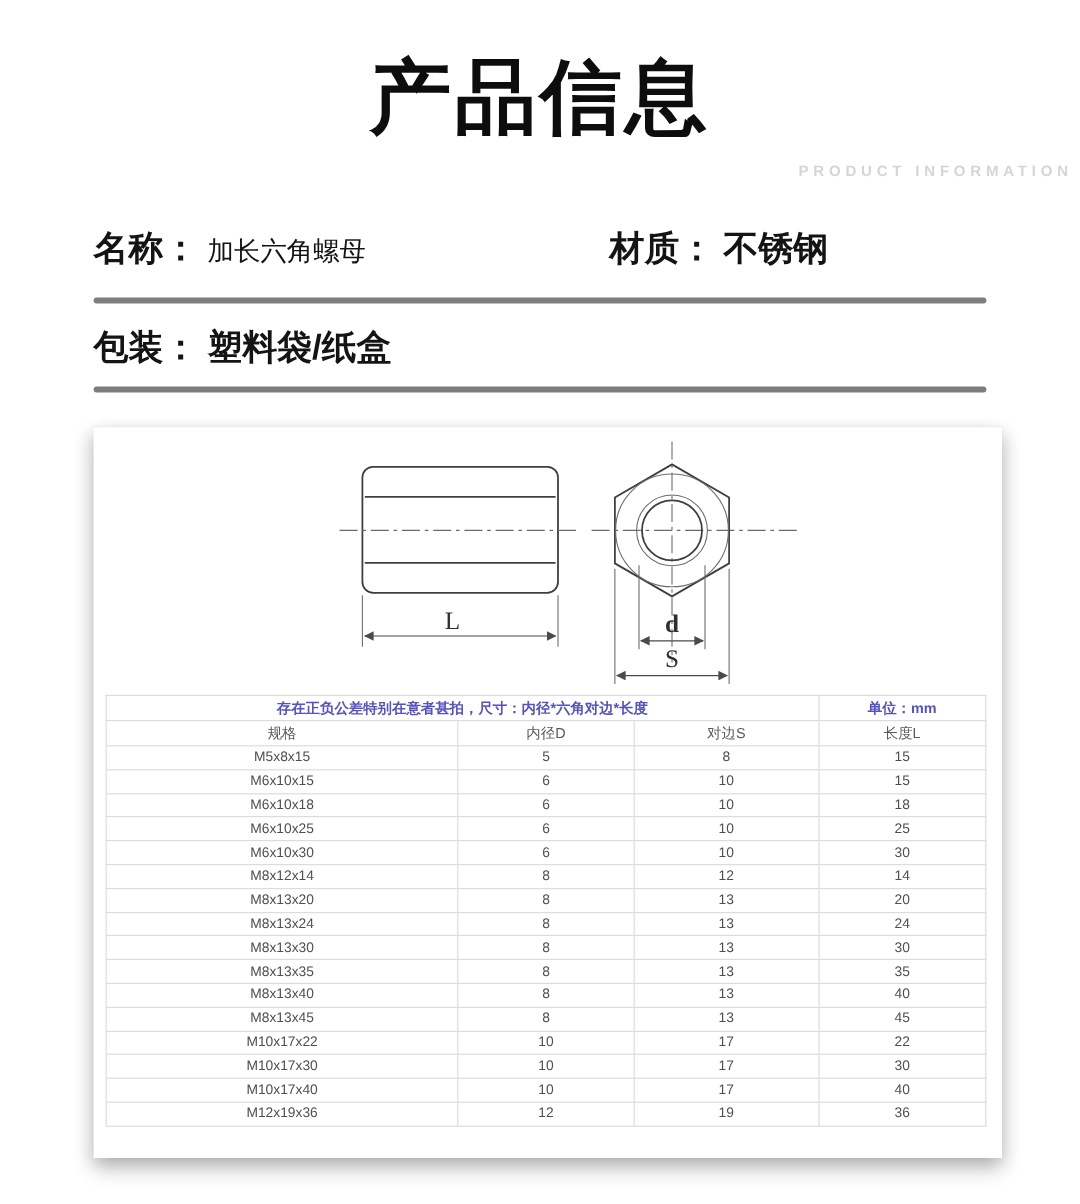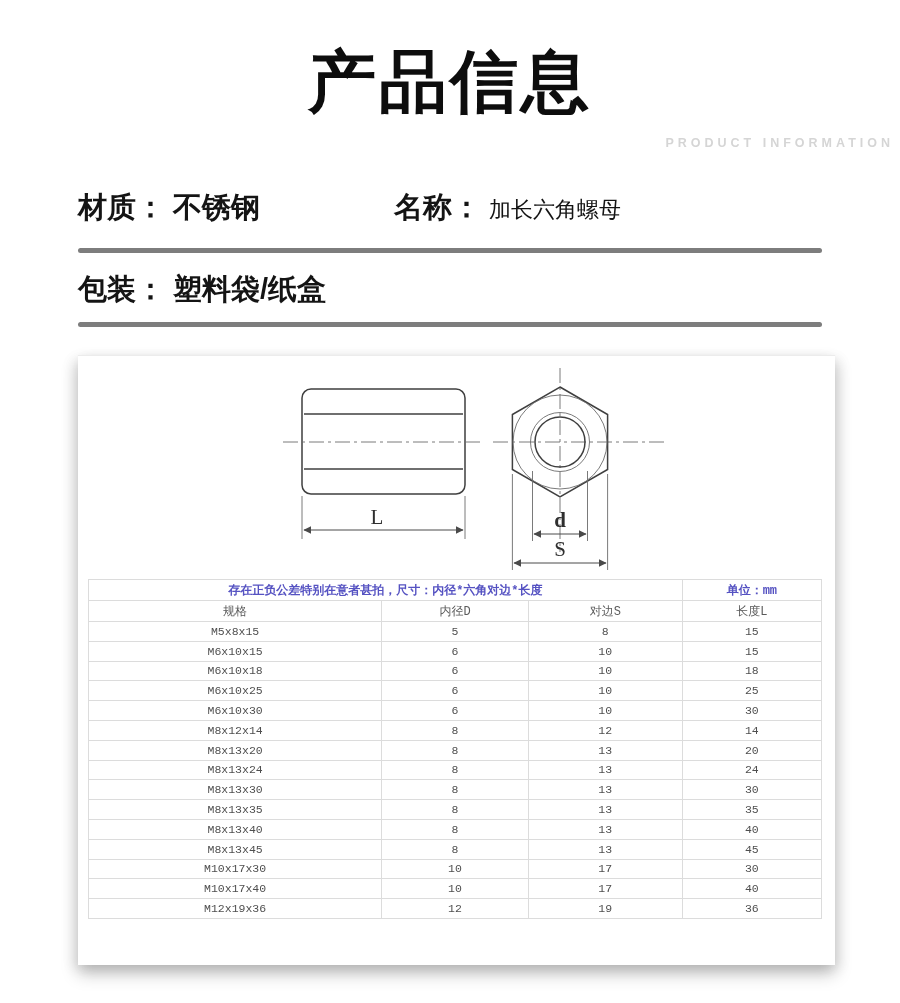--- a/index.html
+++ b/index.html
@@ -50,21 +50,21 @@
     background:#fff;
     border-top:1px solid #ececec;
     box-shadow:0 9px 16px rgba(0,0,0,.22), -5px 4px 12px rgba(0,0,0,.07), 5px 4px 12px rgba(0,0,0,.07);
   }
   .drawing { position:absolute; left:0; top:0; }
 
   
   table.spec {
     position:absolute; left:10px; top:223px; width:734px;
     border-collapse:collapse; table-layout:fixed;
-    font-family:Liberation Mono, monospace;
+    font-family:Liberation Sans, sans-serif;
   }
   table.spec td, table.spec th {
     border:1px solid var(--table-border,#dcdcdc);
     text-align:center; vertical-align:middle;
     font-size:11.5px; font-weight:400;
     color:var(--table-text,#4f4f4f);
     padding:0; overflow:hidden; white-space:nowrap;
   }
   tr.note-row td { height:21px; color:var(--note-text,#5552c2); font-weight:700; font-size:12px; }
   tr.head-row th { height:21px; font-size:12px; color:#5a5a5a; font-weight:400; }
@@ -80,27 +80,27 @@
 </style>
 </head>
 <body>
 
 <div id="page">
 
   <div class="title">产品信息</div>
   <div class="subtitle">PRODUCT INFORMATION</div>
 
   <div class="info-row r1">
+    <div class="info-cell left">
+      <span class="f-label">名称：</span>
+      <span class="f-value small">加长六角螺母</span>
+    </div>
     <div class="info-cell right">
       <span class="f-label">材质：</span>
       <span class="f-value">不锈钢</span>
-    </div>
-    <div class="info-cell left">
-      <span class="f-label">名称：</span>
-      <span class="f-value small">加长六角螺母</span>
     </div>
   </div>
 
   <div class="divider d1"></div>
 
   <div class="info-row r2">
     <div class="info-cell right">
       <span class="f-label">包装：</span>
       <span class="f-value">塑料袋/纸盒</span>
     </div>
@@ -232,20 +232,26 @@
             <td>13</td>
             <td>40</td>
           </tr>
           <tr class="data-row">
             <td>M8x13x45</td>
             <td>8</td>
             <td>13</td>
             <td>45</td>
           </tr>
           <tr class="data-row">
+            <td>M10x17x22</td>
+            <td>10</td>
+            <td>17</td>
+            <td>22</td>
+          </tr>
+          <tr class="data-row">
             <td>M10x17x30</td>
             <td>10</td>
             <td>17</td>
             <td>30</td>
           </tr>
           <tr class="data-row">
             <td>M10x17x40</td>
             <td>10</td>
             <td>17</td>
             <td>40</td>

